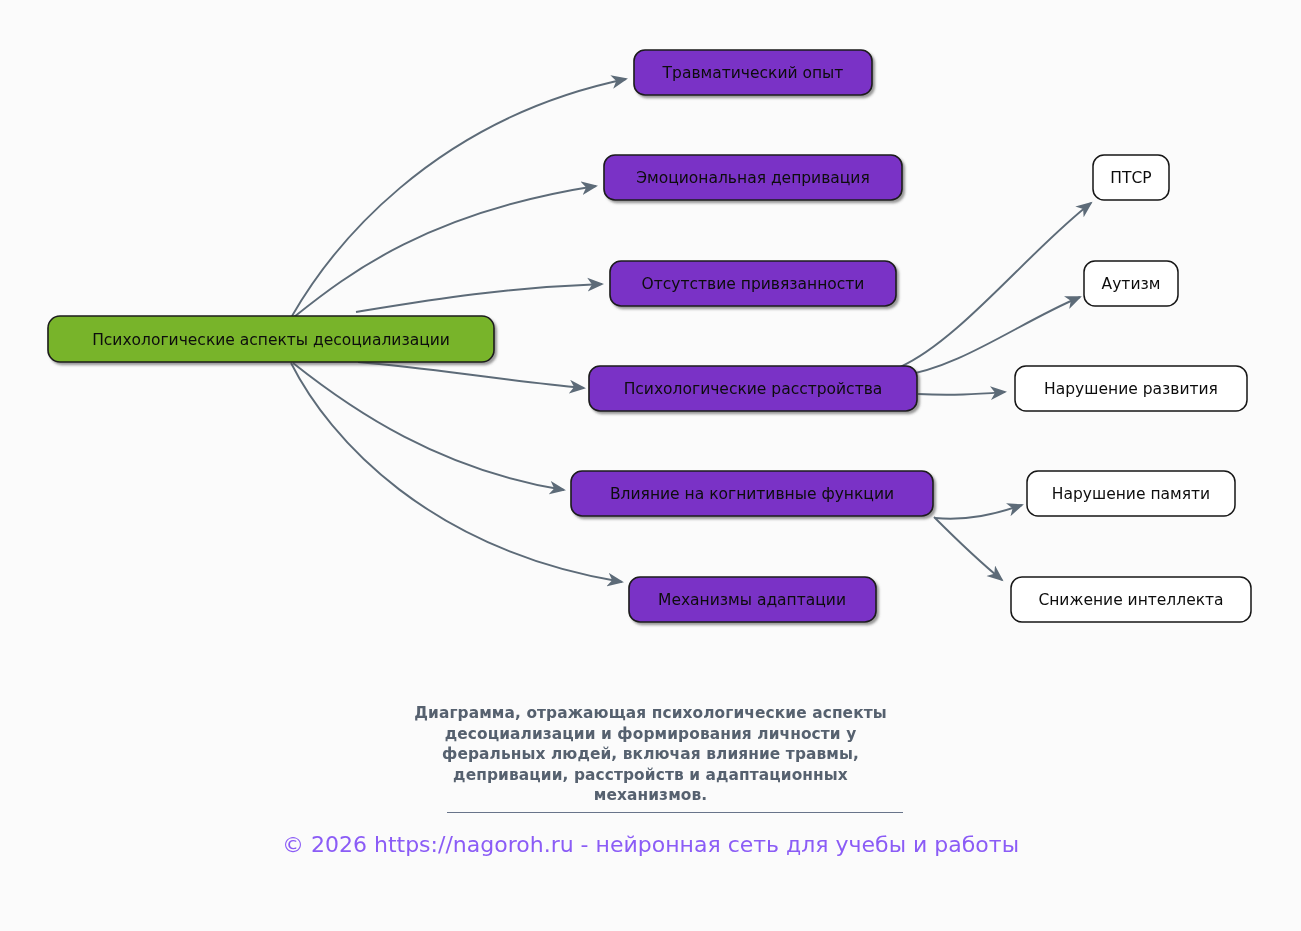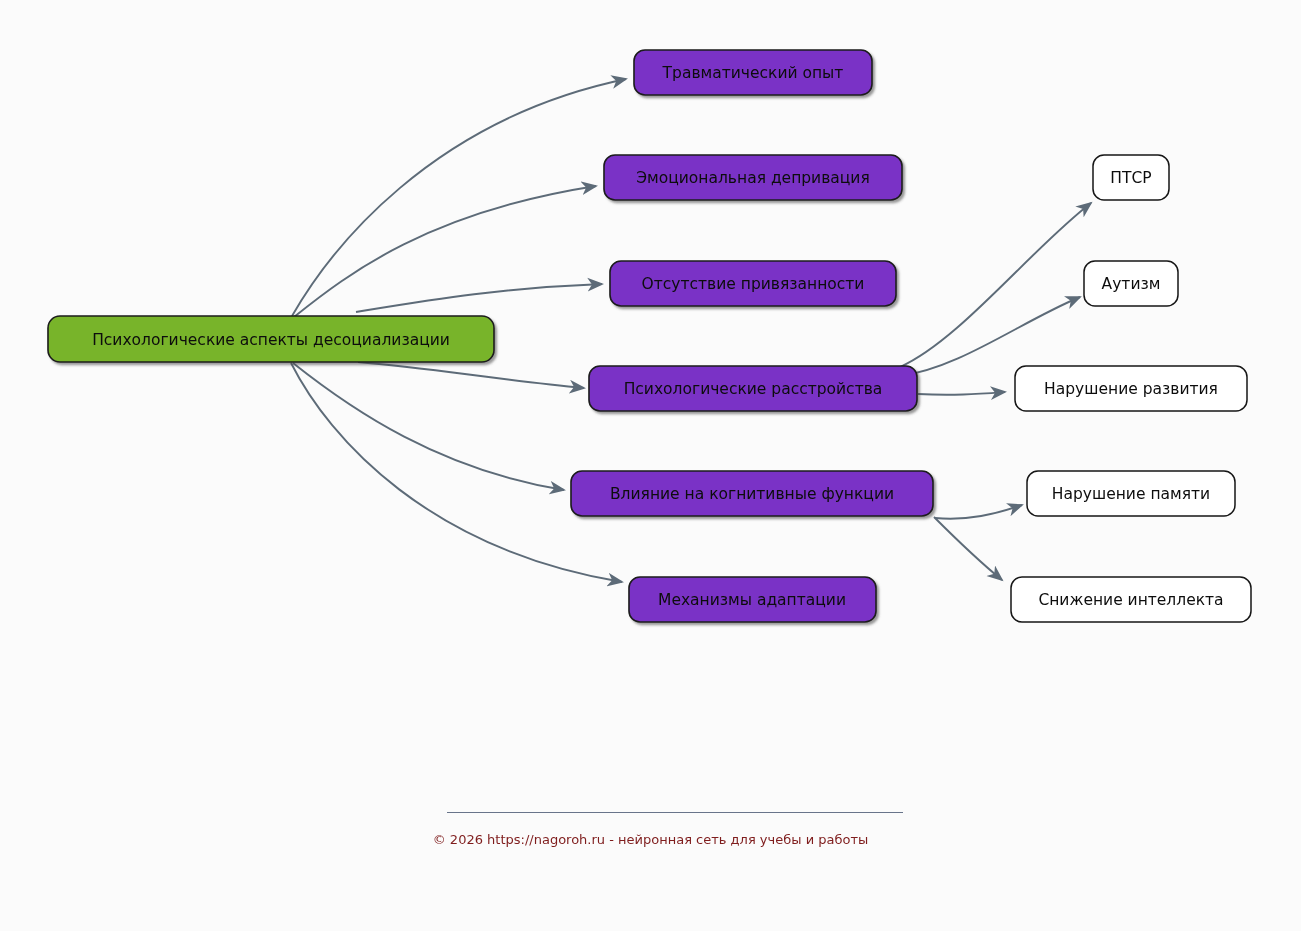--- a/index.html
+++ b/index.html
@@ -43,22 +43,22 @@
     left:447px;top:812px;
     width:456px;height:0;
     border-top:1.5px solid #68748a;
   }
   .footer{
     position:absolute;
     left:0;right:0;
     top:832px;
     text-align:center;
     font-family:"DejaVu Sans","Liberation Sans",sans-serif;
-    font-size:13px;
-    color:#7f1d1d;
+    font-size:22px;
+    color:#8b5cf6;
   }
 </style>
 </head>
 <body>
 
 <div id="stage">
 
   <svg id="diagram" viewBox="0 0 1301 931">
     <defs>
       <marker id="arrow" viewBox="0 0 12 10" refX="10.2" refY="5" markerWidth="9" markerHeight="7.5" orient="auto-start-reverse">
@@ -143,18 +143,25 @@
       <rect class="node-leaf" x="1027" y="471" width="208" height="45" rx="11" ry="11"></rect>
       <text class="node-label" x="1131" y="494">Нарушение памяти</text>
     </g>
 
     <g>
       <rect class="node-leaf" x="1011" y="577" width="240" height="45" rx="11" ry="11"></rect>
       <text class="node-label" x="1131" y="600">Снижение интеллекта</text>
     </g>
   </svg>
 
+  <div class="caption">
+    <div>Диаграмма, отражающая психологические аспекты</div>
+    <div>десоциализации и формирования личности у</div>
+    <div>феральных людей, включая влияние травмы,</div>
+    <div>депривации, расстройств и адаптационных</div>
+    <div>механизмов.</div>
+  </div>
 
   <div class="divider"></div>
 
   <div class="footer">© 2026 https://nagoroh.ru - нейронная сеть для учебы и работы</div>
 
 </div>
 
 </body></html>

